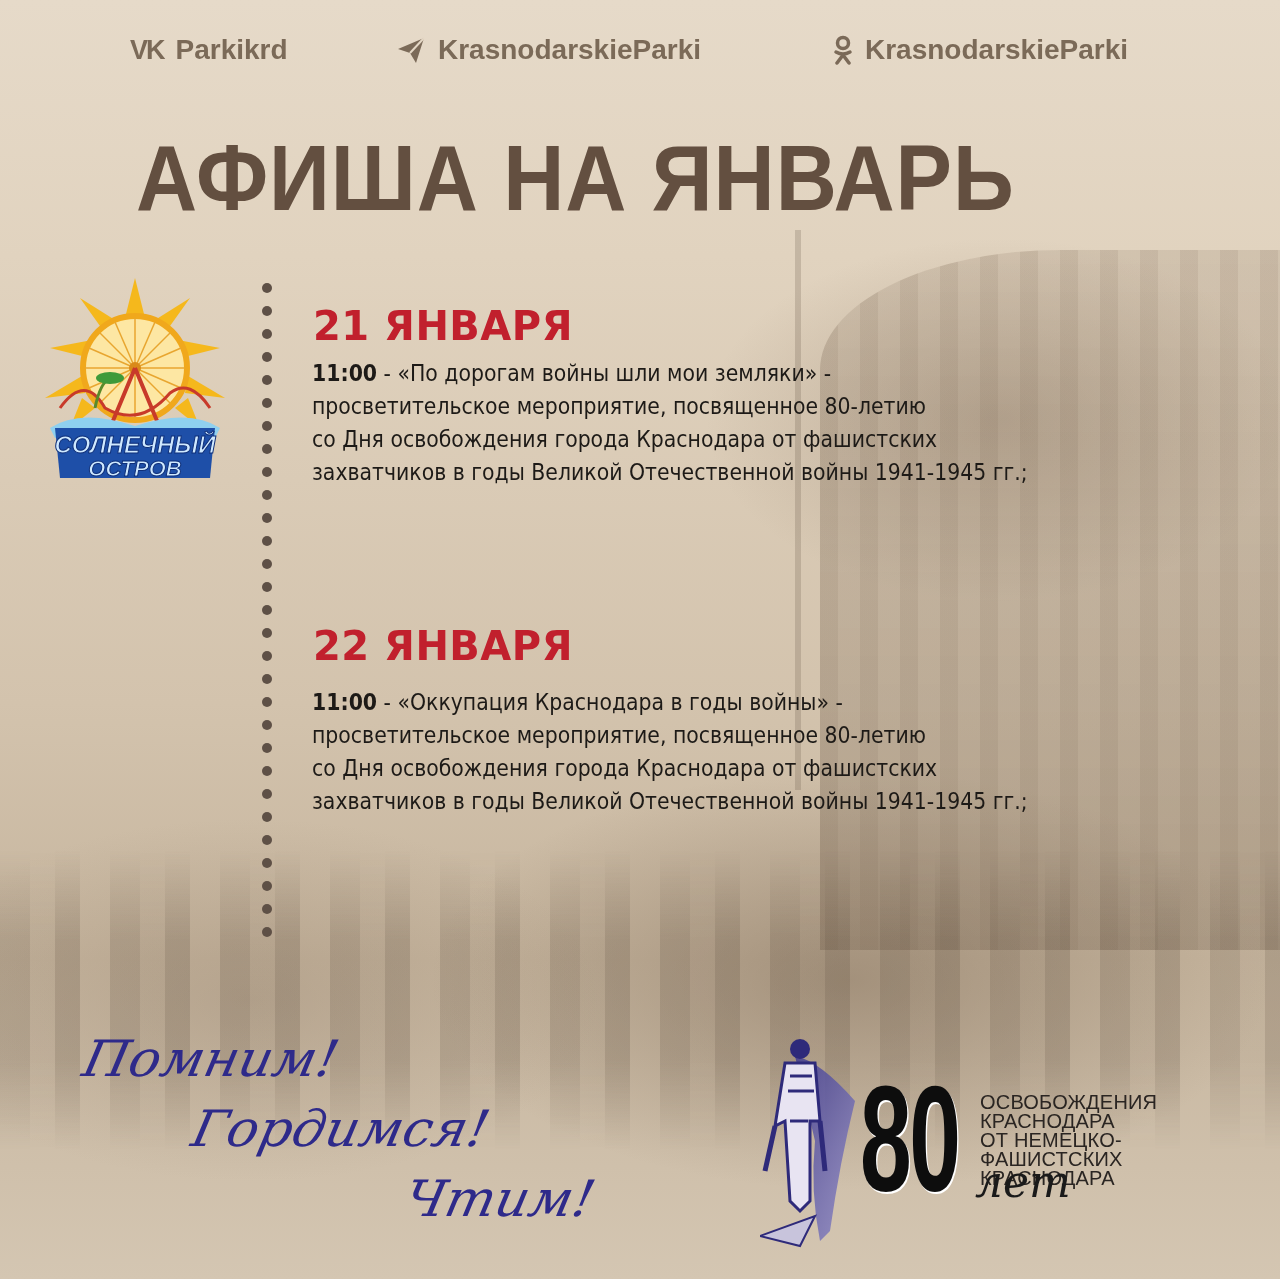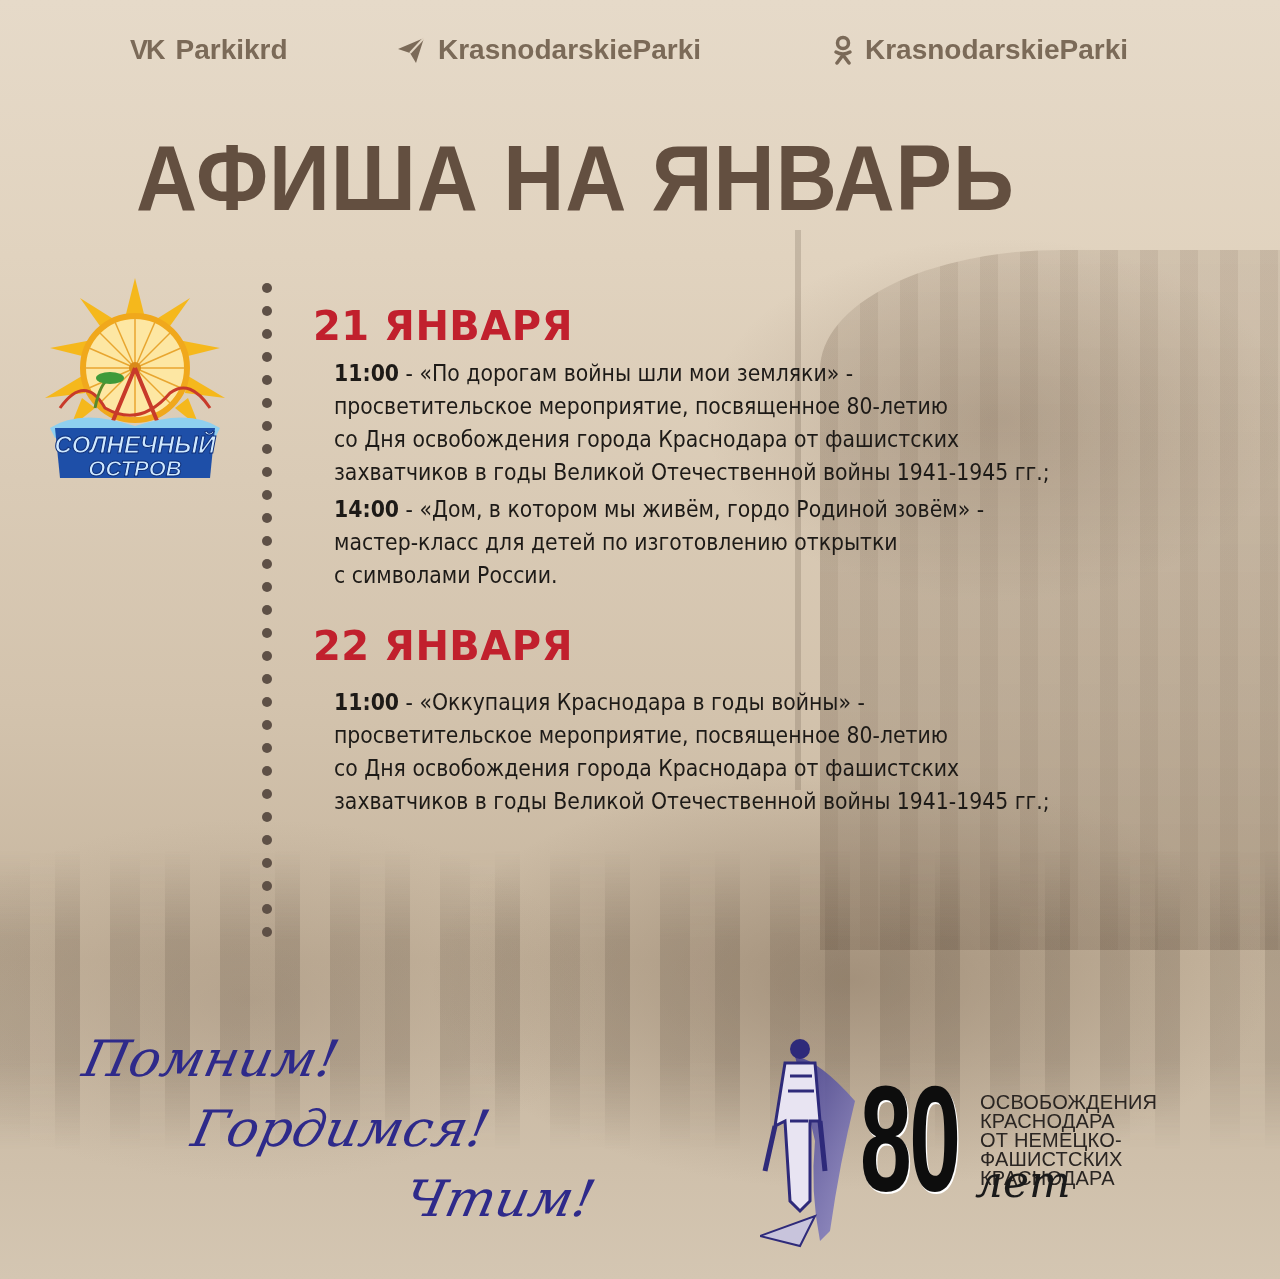--- a/index.html
+++ b/index.html
@@ -76,21 +76,21 @@
     position: absolute; left: 313px;
     font-family: "DejaVu Sans", sans-serif; font-weight: bold;
     font-size: 40px; color: #c1202d; line-height: 48px; letter-spacing: 0.5px;
   }
   .day1 { top: 290px; margin-top: 12px; }
   .day2 { top: 622px; }
 
   .events {
     position: absolute; left: 312px; width: 920px;
     font-family: "DejaVu Sans", sans-serif;
-    color: #1d1a17; font-size: 23.5px; line-height: 33px; margin-left: 22px;
+    color: #1d1a17; font-size: 23.5px; line-height: 33px;
   }
   .events1 { top: 357px; }
   .events2 { top: 686px; }
   .event { margin-bottom: 4px; }
   .event-line { display: block; white-space: nowrap; transform: scaleX(0.87); transform-origin: left center; }
   .time { font-weight: bold; }
 
   
   .motto {
     position: absolute; left: 90px; top: 1030px; width: 520px; height: 210px;
@@ -231,25 +231,20 @@
 </div>
 
 <div class="day-title day1">21 ЯНВАРЯ</div>
 <div class="events events1">
   <div class="event">
     <span class="event-line"><span class="time">11:00</span><span> - «По дорогам войны шли мои земляки» -</span></span>
     <span class="event-line">просветительское мероприятие, посвященное 80-летию</span>
     <span class="event-line">со Дня освобождения города Краснодара от фашистских</span>
     <span class="event-line">захватчиков в годы Великой Отечественной войны 1941-1945 гг.;</span>
   </div>
-  <div class="event">
-    <span class="event-line"><span class="time">14:00</span><span> - «Дом, в котором мы живём, гордо Родиной зовём» -</span></span>
-    <span class="event-line">мастер-класс для детей по изготовлению открытки</span>
-    <span class="event-line">с символами России.</span>
-  </div>
 </div>
 
 <div class="day-title day2">22 ЯНВАРЯ</div>
 <div class="events events2">
   <div class="event">
     <span class="event-line"><span class="time">11:00</span><span> - «Оккупация Краснодара в годы войны» -</span></span>
     <span class="event-line">просветительское мероприятие, посвященное 80-летию</span>
     <span class="event-line">со Дня освобождения города Краснодара от фашистских</span>
     <span class="event-line">захватчиков в годы Великой Отечественной войны 1941-1945 гг.;</span>
   </div>

